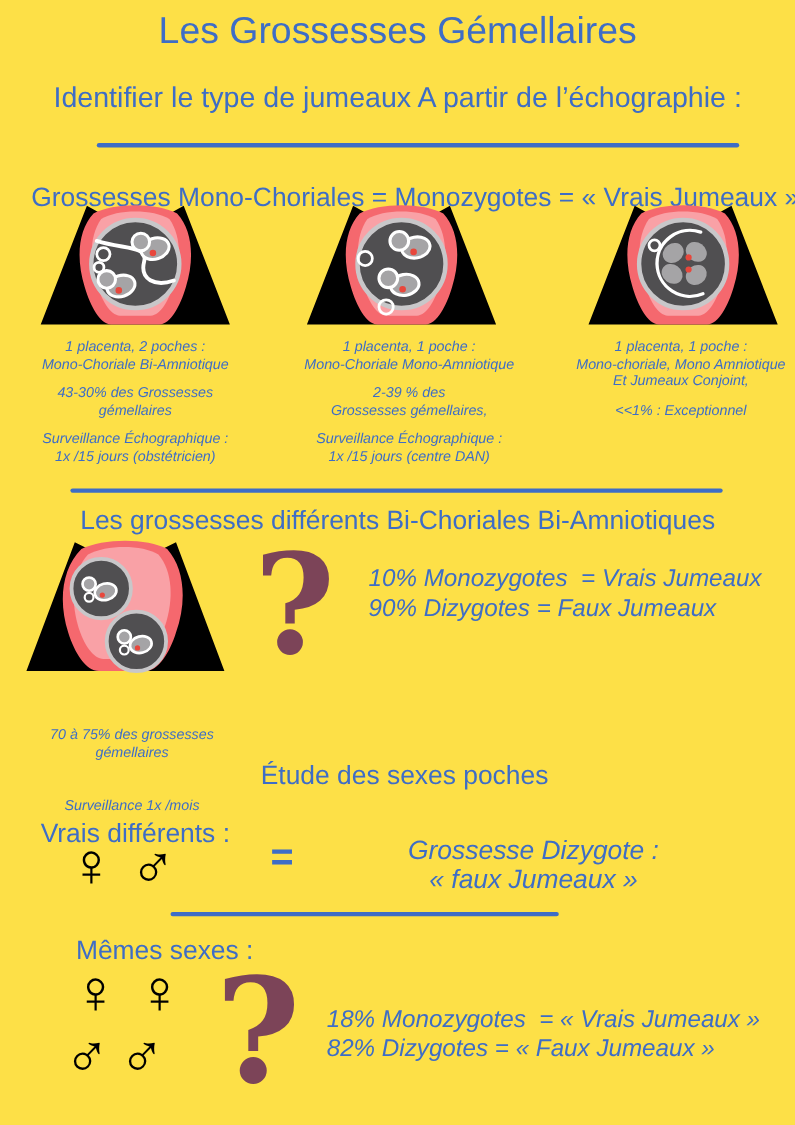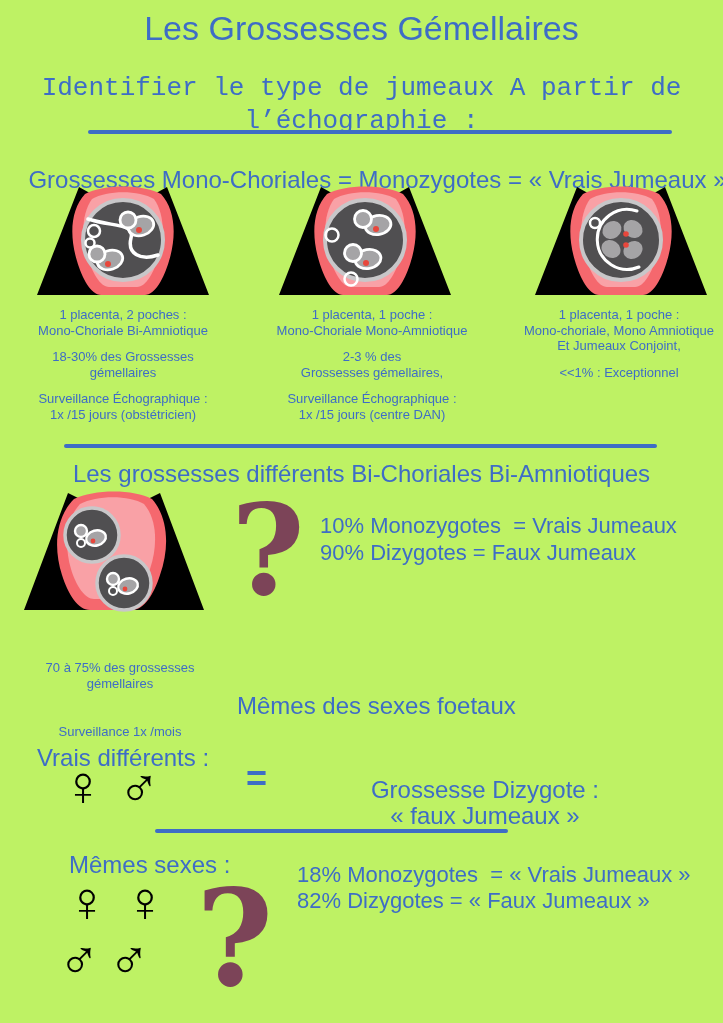--- a/index.html
+++ b/index.html
@@ -1,27 +1,27 @@
 <!DOCTYPE html>
 <html style="--accent: #3E6DC6; --maroon: #7C4458;"><head>
 <meta charset="utf-8">
 <style>
   :root{
     --accent:#3E6DC6;
     --maroon:#7C4458;
   }
   html,body{margin:0;padding:0;background:#fff;}
   .page{
-    position:relative;width:723px;height:1023px;background:#bef264;overflow:hidden;
+    position:relative;width:723px;height:1023px;background:#fde047;overflow:hidden;
     font-family:"Liberation Sans",sans-serif;color:var(--accent);
   }
   .abs{position:absolute;}
-  .pre{white-space:pre-wrap;}
+  .pre{white-space:pre-wrap;font-style:italic;}
   .title{left:0;top:8px;width:723px;font-size:34px;line-height:40px;font-weight:400;margin:0;text-align:center;}
-  .subtitle{left:0;top:72px;width:723px;font-size:26px;line-height:33px;font-weight:400;margin:0;text-align:center;font-family:Liberation Mono, monospace;}
+  .subtitle{left:0;top:72px;width:723px;font-size:26px;line-height:33px;font-weight:400;margin:0;text-align:center;}
   .divider{height:4px;background:var(--accent);border-radius:2px;}
   .divider1{left:88px;top:130px;width:584px;}
   .divider2{left:64px;top:444px;width:593px;}
   .divider3{left:155px;top:829px;width:353px;}
   .heading1{left:0;top:150px;width:723px;font-size:24px;line-height:28px;font-weight:400;margin:16px;text-align:center;white-space:nowrap;}
   .heading2{left:0;top:459px;width:723px;font-size:24px;line-height:29px;font-weight:400;margin:0;text-align:center;}
   .us1{left:35px;top:185px;}
   .us2{left:277px;top:185px;}
   .us3{left:533px;top:185px;}
   .us4{left:22px;top:491px;}
@@ -31,31 +31,31 @@
   .col2{left:262px;width:220px;}
   .col3{left:508px;width:222px;}
   .bi-cap{left:10px;width:220px;font-size:13px;line-height:15.5px;text-align:center;margin:0;}
   .bi-type{top:615px;}
   .bi-freq{top:660px;}
   .bi-surv{top:724px;text-align:center;}
   .qmark{color:var(--maroon);font-family:"DejaVu Serif",serif;font-weight:bold;line-height:1;}
   .qmark1{left:231px;top:487px;font-size:126px;}
   .qmark2{left:196px;top:873px;font-size:132px;}
   .props{font-size:22px;font-weight:400;}
-  .props1{left:320px;top:512px;line-height:27px;}
-  .props2{left:297px;top:862px;line-height:26px;}
+  .props1{left:335px;top:512px;line-height:27px;}
+  .props2{left:297px;top:914px;line-height:26px;}
   .heading3{left:237px;top:692px;font-size:24px;line-height:28px;font-weight:400;margin:0;}
   .label-diff{left:37px;top:744px;font-size:24px;line-height:28px;}
   .label-same{left:45px;top:851px;font-size:24px;line-height:28px;margin-left:24px;}
   .symrow{color:#000;font-weight:bold;line-height:1;display:flex;}
   .sym-diff{left:62px;top:758px;font-size:56px;gap:14px;}
   .sym-fpair{left:66px;top:874px;font-size:56px;gap:16px;}
   .sym-mpair{left:58px;top:930px;font-size:56px;gap:8px;}
   .equals{left:246px;top:758px;font-size:36px;font-weight:bold;}
-  .conclusion{left:330px;top:761px;width:310px;font-size:24px;line-height:25.5px;text-align:center;margin-top:16px;}
+  .conclusion{left:330px;top:761px;width:310px;font-size:24px;line-height:25.5px;text-align:center;}
 </style>
 </head>
 <body>
 
 <div class="page">
 
   <h1 class="abs title">Les Grossesses Gémellaires</h1>
   <h2 class="abs subtitle">Identifier le type de jumeaux A partir de l’échographie :</h2>
   <div class="abs divider divider1"></div>
 
@@ -109,29 +109,29 @@
       <ellipse cx="78" cy="64" rx="10" ry="8.5" transform="rotate(35 78 64)" fill="#A5A4A6"></ellipse>
       <ellipse cx="100" cy="65" rx="10" ry="8.5" transform="rotate(-35 100 65)" fill="#A5A4A6"></ellipse>
       <circle cx="93" cy="49" r="2.8" fill="#E8473C"></circle>
       <circle cx="93" cy="60" r="2.8" fill="#E8473C"></circle>
     </svg>
   </div>
 
   <div class="abs col col1">
     <p class="pre">1 placenta, 2 poches :
 Mono-Choriale Bi-Amniotique</p>
-    <p class="pre">18-30% des Grossesses
+    <p class="pre">43-30% des Grossesses
 gémellaires</p>
     <p class="pre">Surveillance Échographique :
 1x /15 jours (obstétricien)</p>
   </div>
   <div class="abs col col2">
     <p class="pre">1 placenta, 1 poche :
 Mono-Choriale Mono-Amniotique</p>
-    <p class="pre">2-3 % des
+    <p class="pre">2-39 % des
 Grossesses gémellaires,</p>
     <p class="pre">Surveillance Échographique :
 1x /15 jours (centre DAN)</p>
   </div>
   <div class="abs col col3">
     <p class="pre">1 placenta, 1 poche :
 Mono-choriale, Mono Amniotique
 Et Jumeaux Conjoint,</p>
     <p class="pre">&lt;&lt;1% : Exceptionnel</p>
     <p class="pre"></p>
@@ -159,21 +159,21 @@
   </div>
 
   <div class="abs qmark qmark1">?</div>
   <div class="abs props props1 pre">10% Monozygotes  = Vrais Jumeaux
 90% Dizygotes = Faux Jumeaux</div>
 
   <p class="abs bi-cap bi-freq pre">70 à 75% des grossesses
 gémellaires</p>
   <p class="abs bi-cap bi-surv pre">Surveillance 1x /mois</p>
 
-  <h3 class="abs heading3">Mêmes des sexes foetaux</h3>
+  <h3 class="abs heading3">Étude des sexes poches</h3>
 
   <div class="abs label-diff">Vrais différents :</div>
   <div class="abs symrow sym-diff">
     <span>♀</span>
     <span>♂</span>
   </div>
   <div class="abs equals">=</div>
   <div class="abs conclusion pre">Grossesse Dizygote :
 « faux Jumeaux »</div>
 

